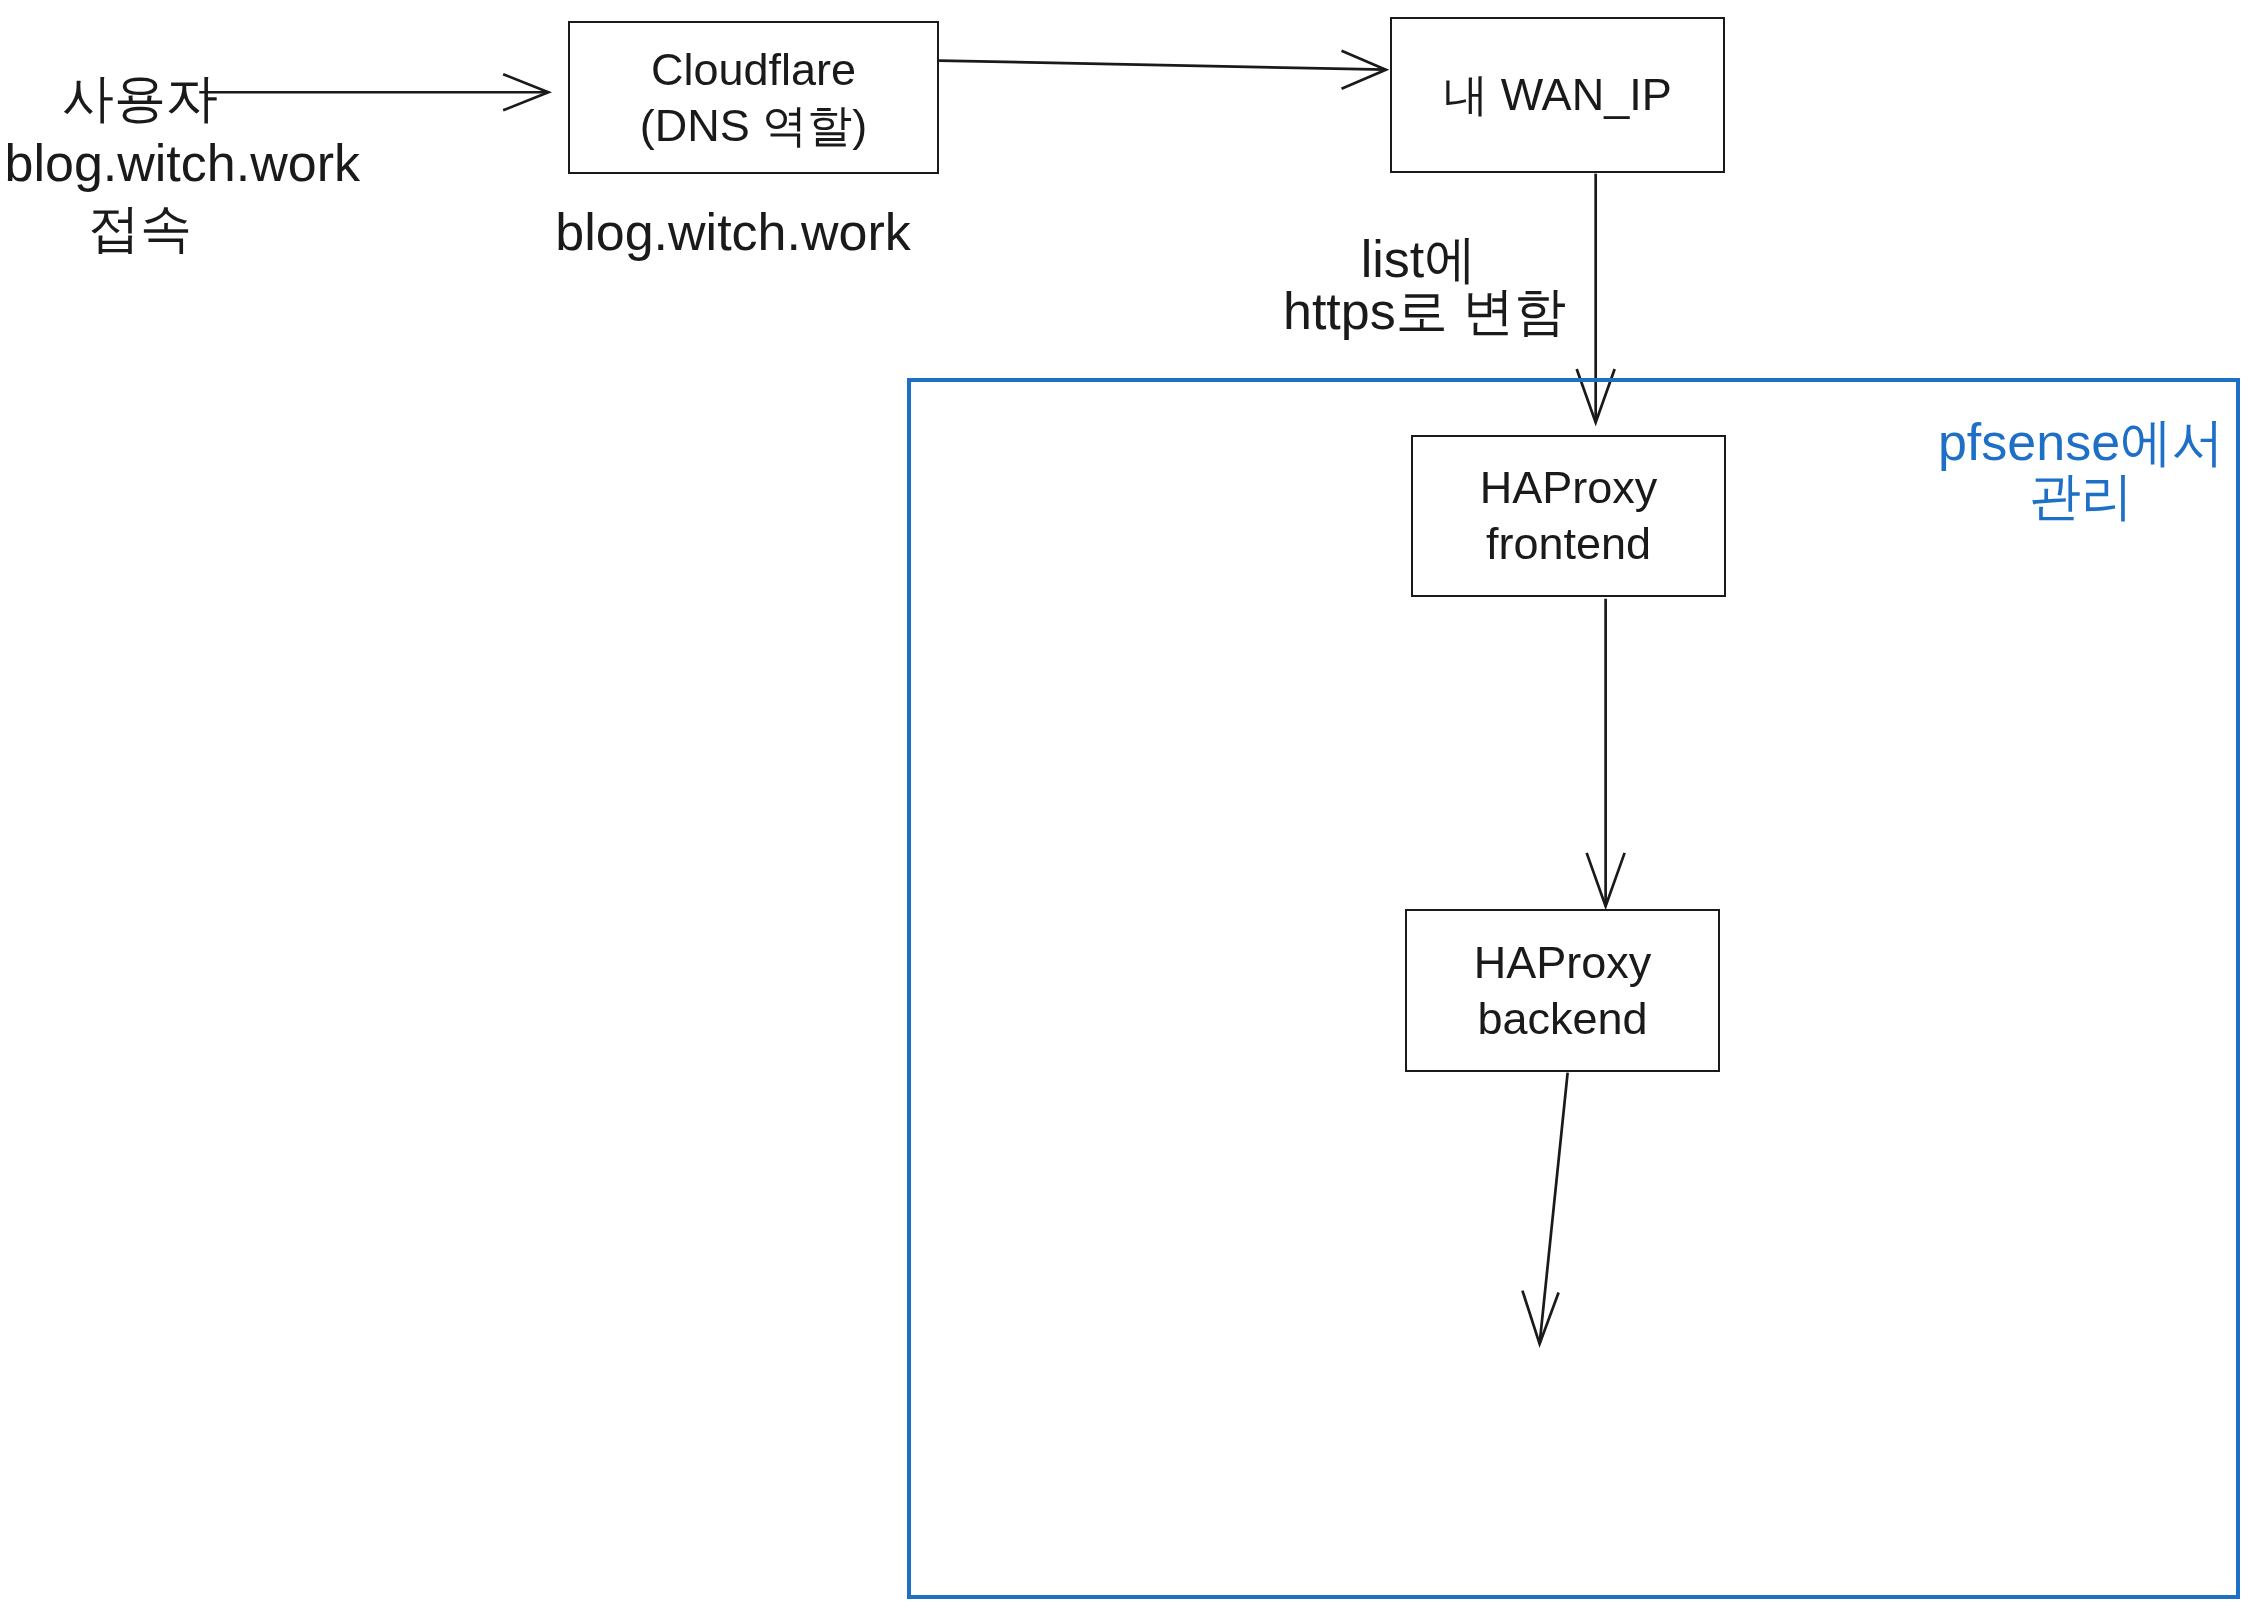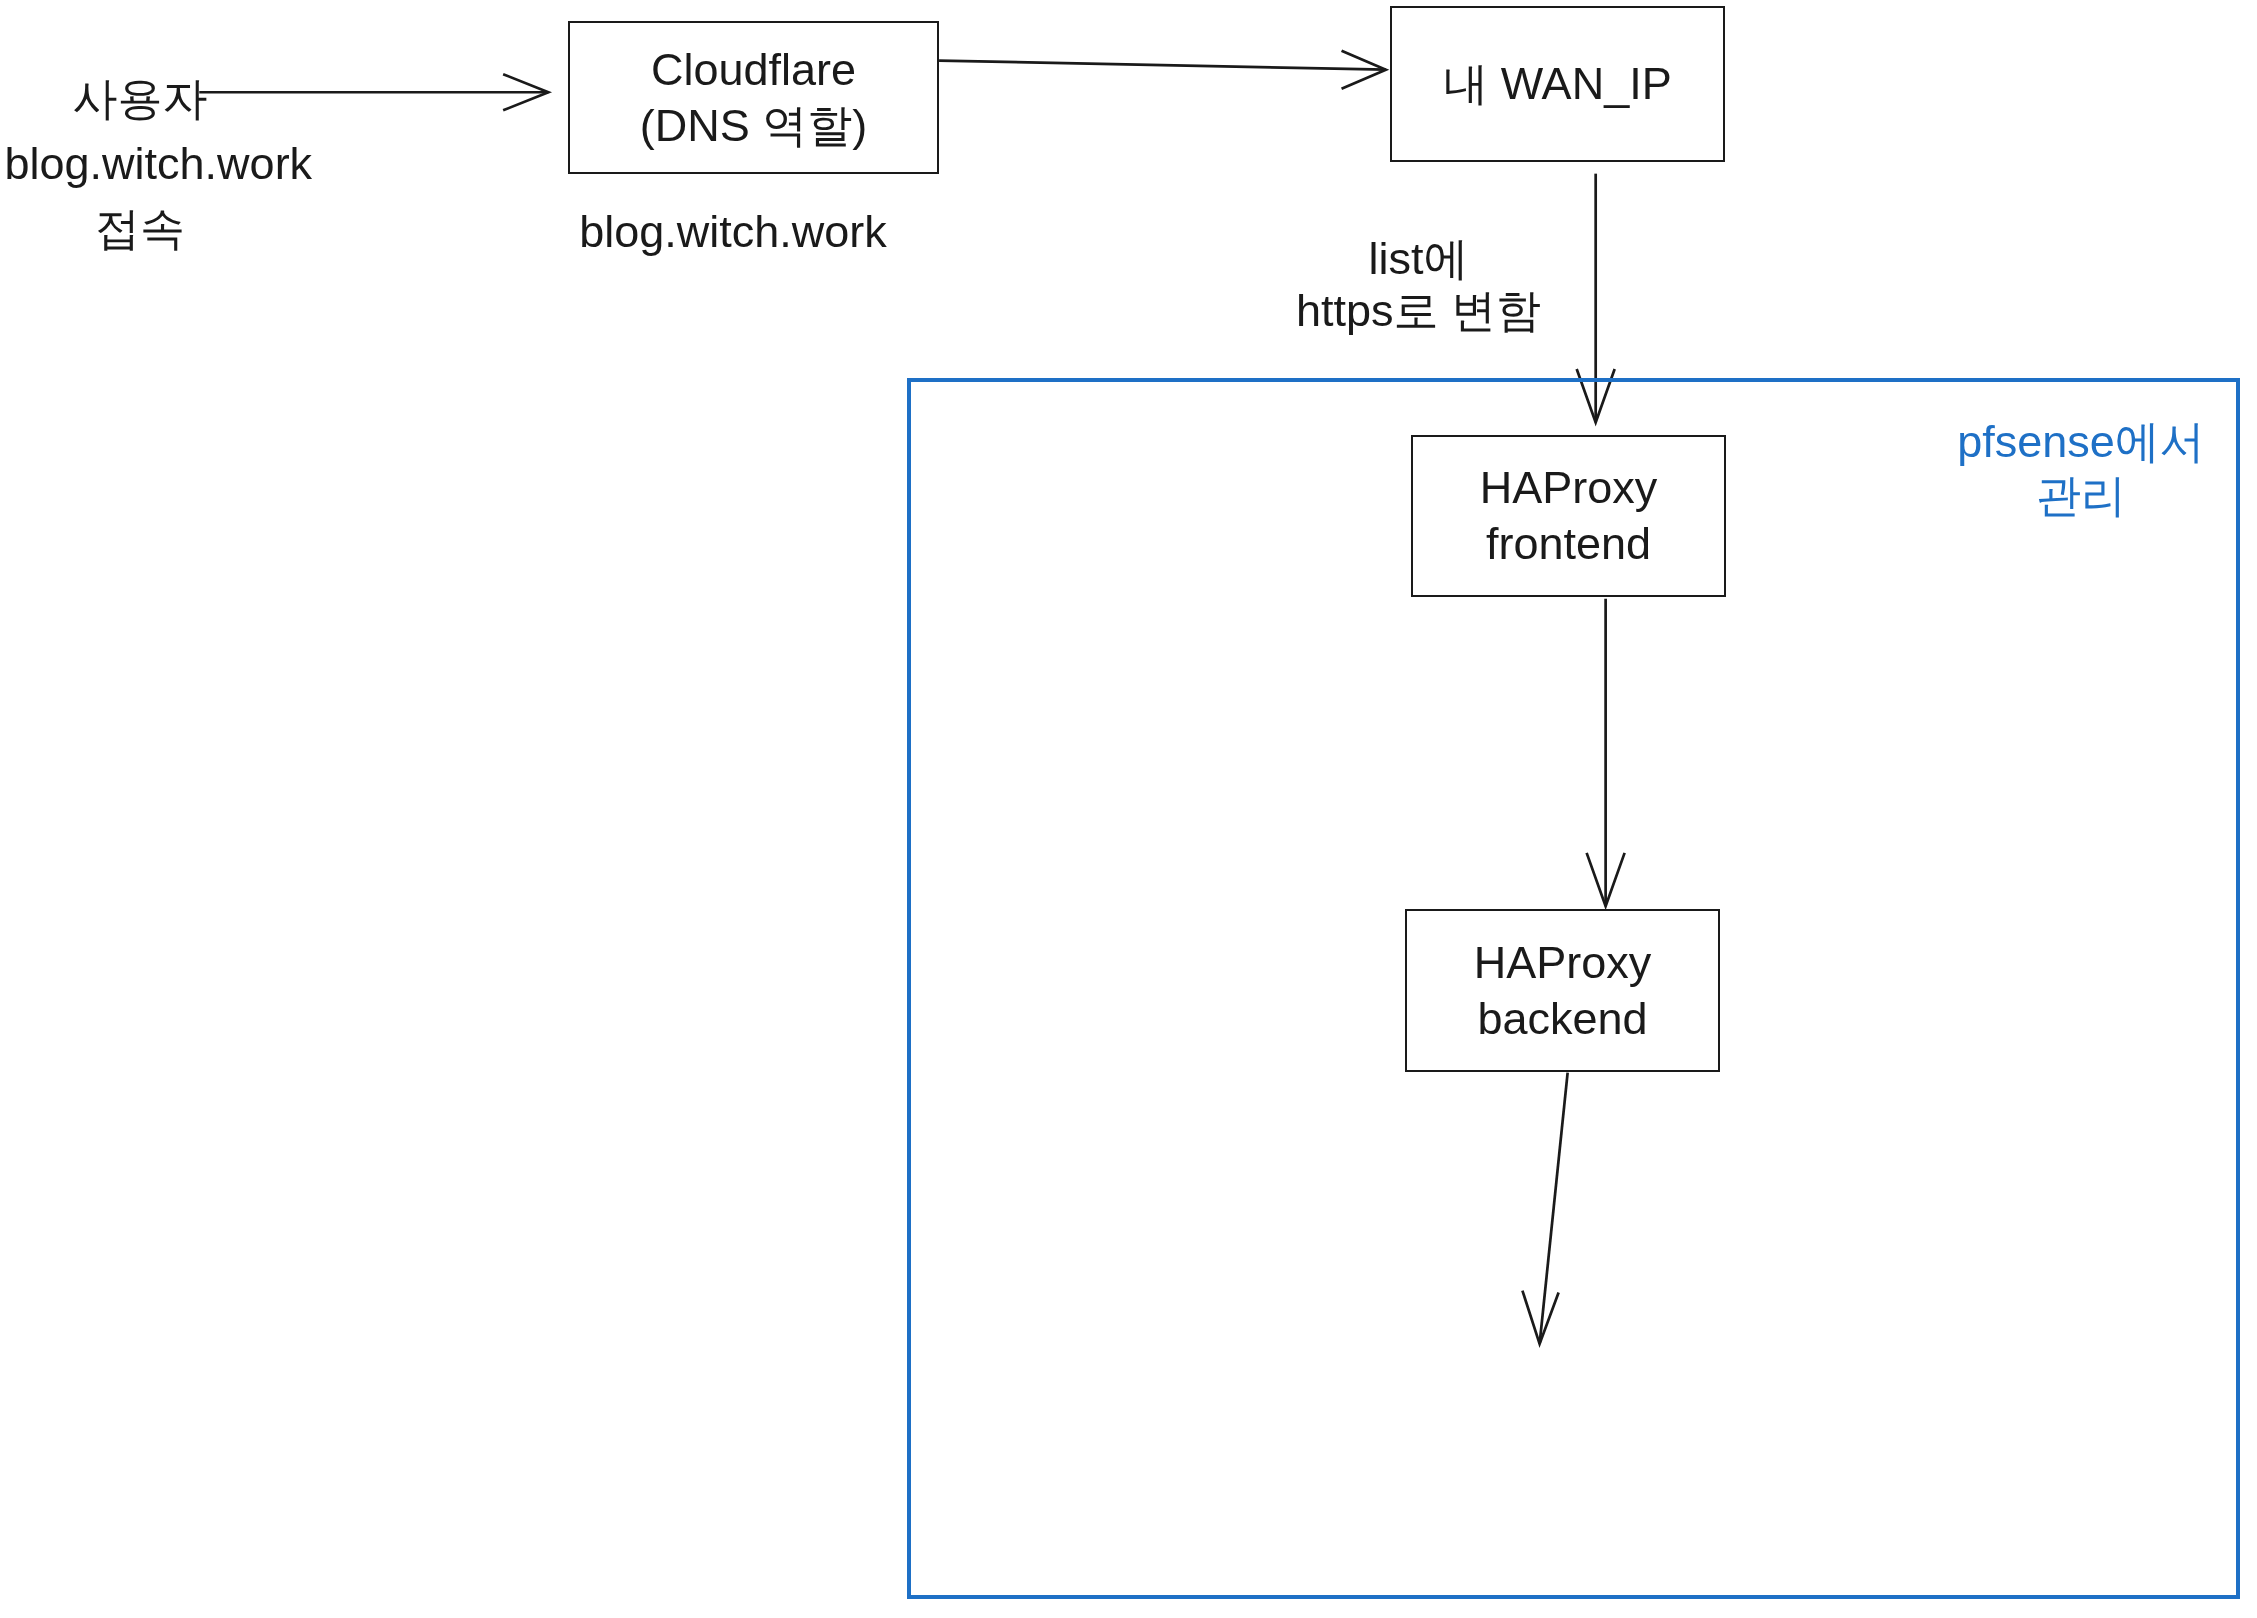--- a/index.html
+++ b/index.html
@@ -31,21 +31,21 @@
     background:#ffffff;
     display:flex;flex-direction:column;
     justify-content:center;
     text-align:center;
     font-size:45px;line-height:56px;
   }
   .node.tight{line-height:60px;}
   .label{
     position:absolute;
     text-align:center;
-    font-size:45px;
+    font-size:52px;
   }
   .label div{white-space:nowrap;}
   .lh72 div{line-height:65px;}
   .lh58 div{line-height:52px;}
   .lh60 div{line-height:54px;}
   .lh62 div{line-height:56px;}
   .blue{color:var(--accent-blue);}
 </style>
 </head>
 <body>
@@ -80,21 +80,21 @@
     </g>
   </svg>
 
   <div class="group" style="left:907px;top:378px;width:1333px;height:1221px;"></div>
 
   <div class="node" style="left:568px;top:21px;width:371px;height:153px;">
     <div>Cloudflare</div>
     <div>(DNS 역할)</div>
   </div>
 
-  <div class="node" style="left:1390px;top:6px;width:335px;height:156px;">
+  <div class="node" style="left:1390px;top:17px;width:335px;height:156px;">
     <div>내 WAN_IP</div>
   </div>
 
   <div class="node" style="left:1411px;top:435px;width:315px;height:162px;">
     <div>HAProxy</div>
     <div>frontend</div>
   </div>
 
   <div class="node" style="left:1405px;top:909px;width:315px;height:163px;">
     <div>HAProxy</div>

